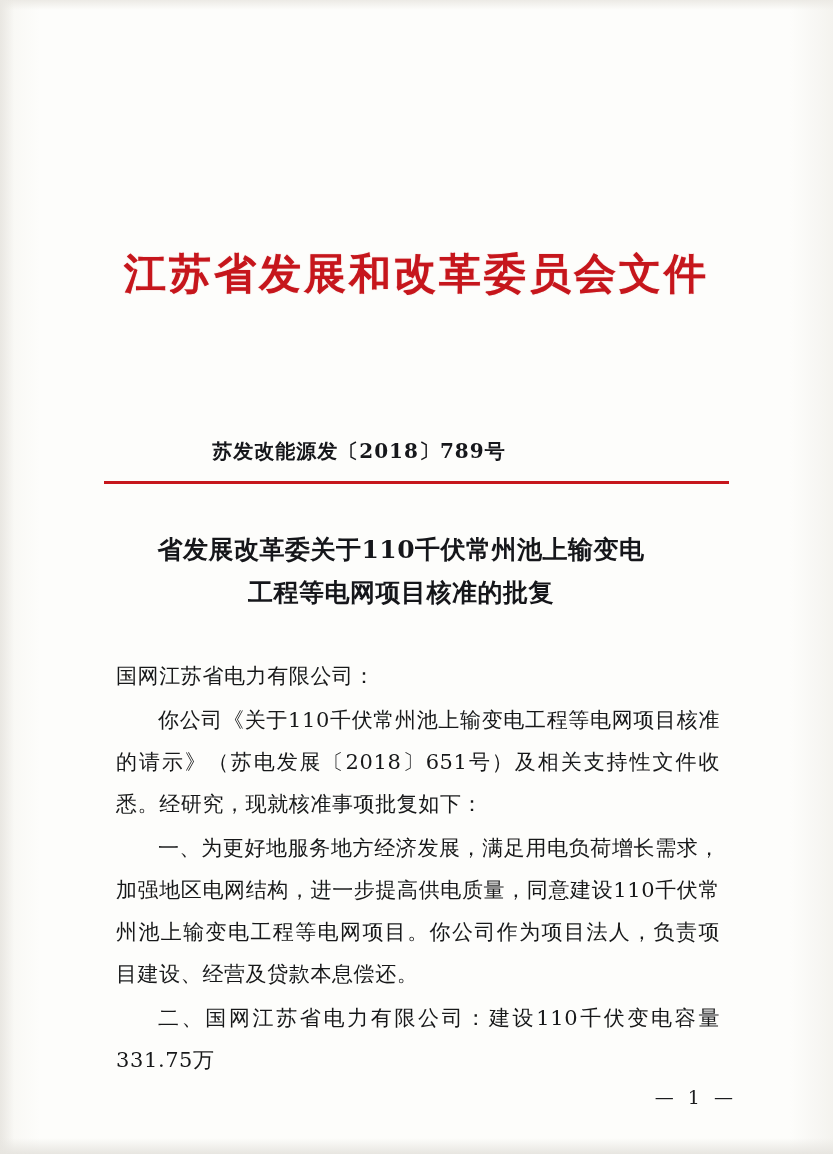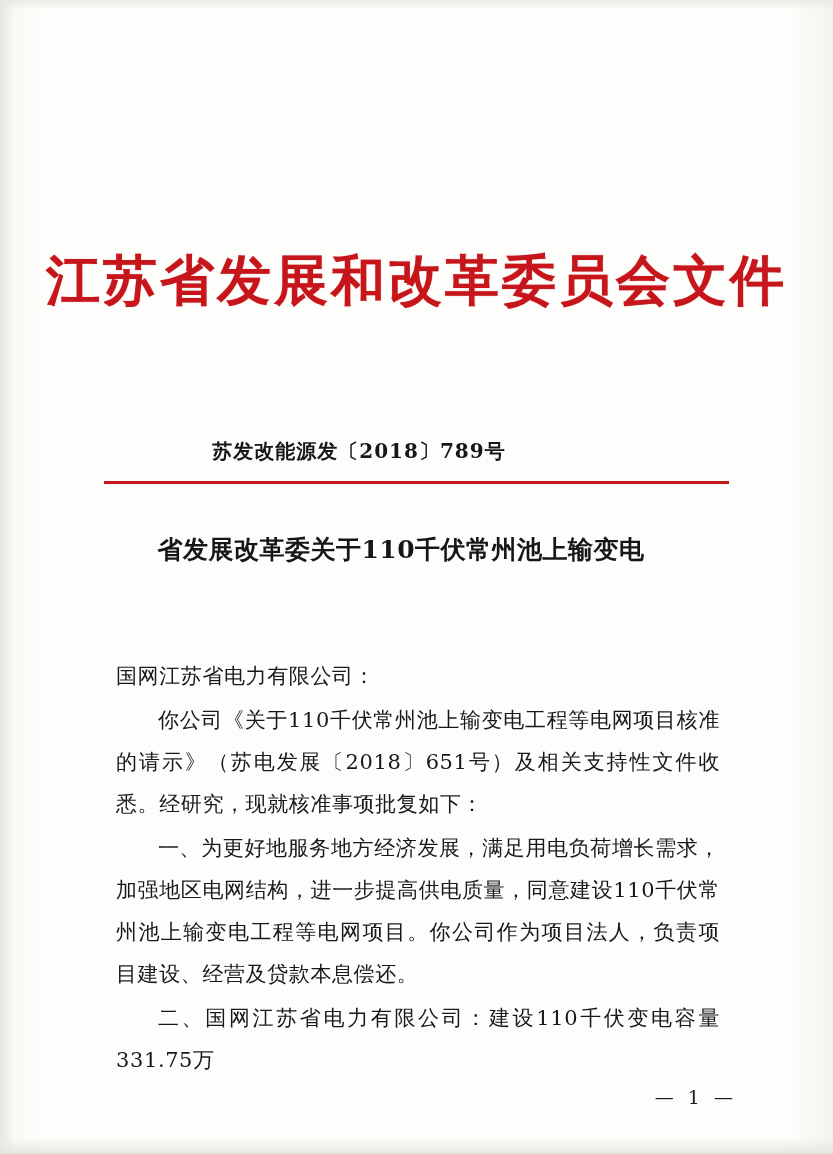--- a/index.html
+++ b/index.html
@@ -47,21 +47,21 @@
 
   .doc-title {
     position: absolute;
     top: 252px;
     left: 0;
     width: 833px;
     text-align: center;
     color: #c6161c;
     font-family: "DejaVu Serif", "Liberation Serif", serif;
     font-weight: bold;
-    font-size: 54px;
+    font-size: 42px;
     letter-spacing: 3px;
     line-height: 1.05;
     white-space: nowrap;
     text-shadow: 0 0 1px rgba(198,22,28,0.55);
   }
 
   .doc-number {
     position: absolute;
     top: 438px;
     left: 0;
@@ -133,20 +133,21 @@
   <div class="scan-edge-bottom"></div>
 
   <div class="doc-title">江苏省发展和改革委员会文件</div>
 
   <div class="doc-number">苏发改能源发〔2018〕789号</div>
 
   <div class="red-rule"></div>
 
   <div class="subject">
     <div>省发展改革委关于110千伏常州池上输变电</div>
+    <div>工程等电网项目核准的批复</div>
   </div>
 
   <div class="body-block">
     <p>国网江苏省电力有限公司：</p>
     <p class="indent2">你公司《关于110千伏常州池上输变电工程等电网项目核准的请示》（苏电发展〔2018〕651号）及相关支持性文件收悉。经研究，现就核准事项批复如下：</p>
     <p class="indent2">一、为更好地服务地方经济发展，满足用电负荷增长需求，加强地区电网结构，进一步提高供电质量，同意建设110千伏常州池上输变电工程等电网项目。你公司作为项目法人，负责项目建设、经营及贷款本息偿还。</p>
     <p class="indent2">二、国网江苏省电力有限公司：建设110千伏变电容量331.75万</p>
   </div>
 
   <div class="page-number">— 1 —</div>

